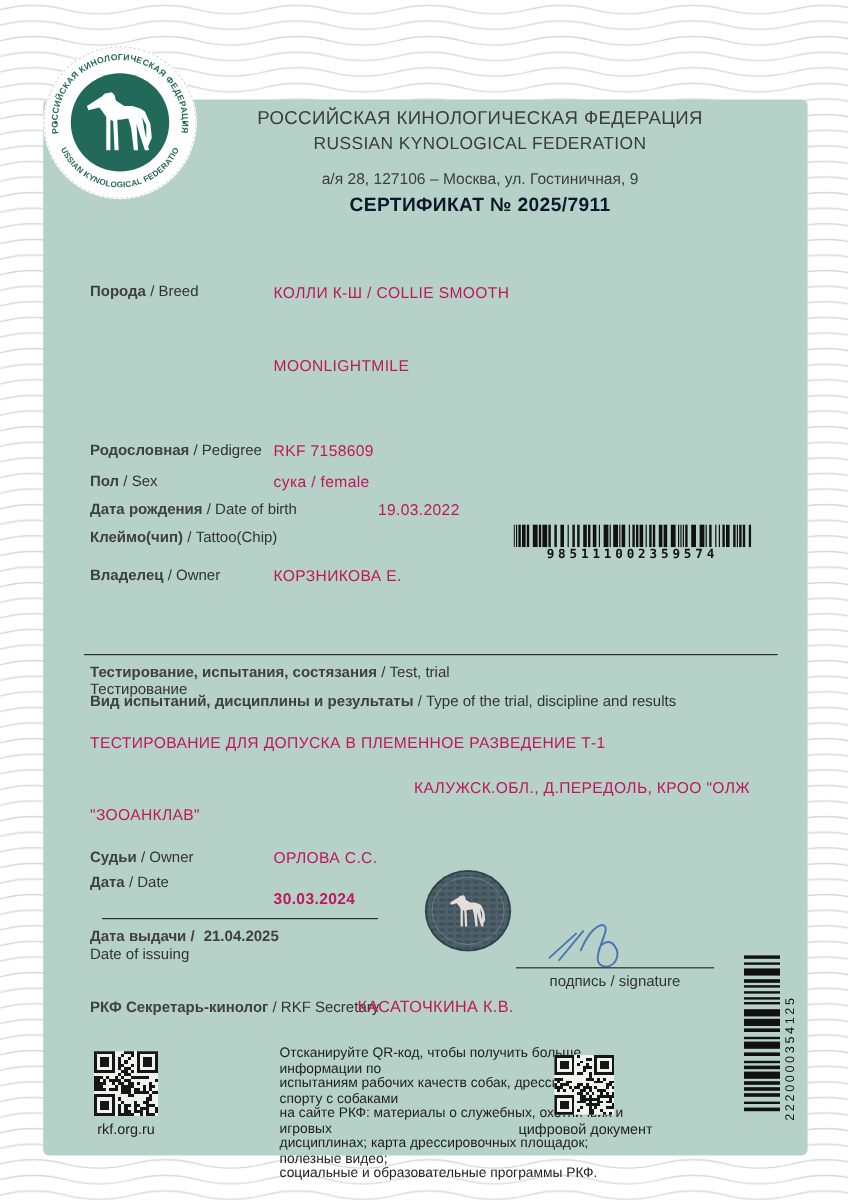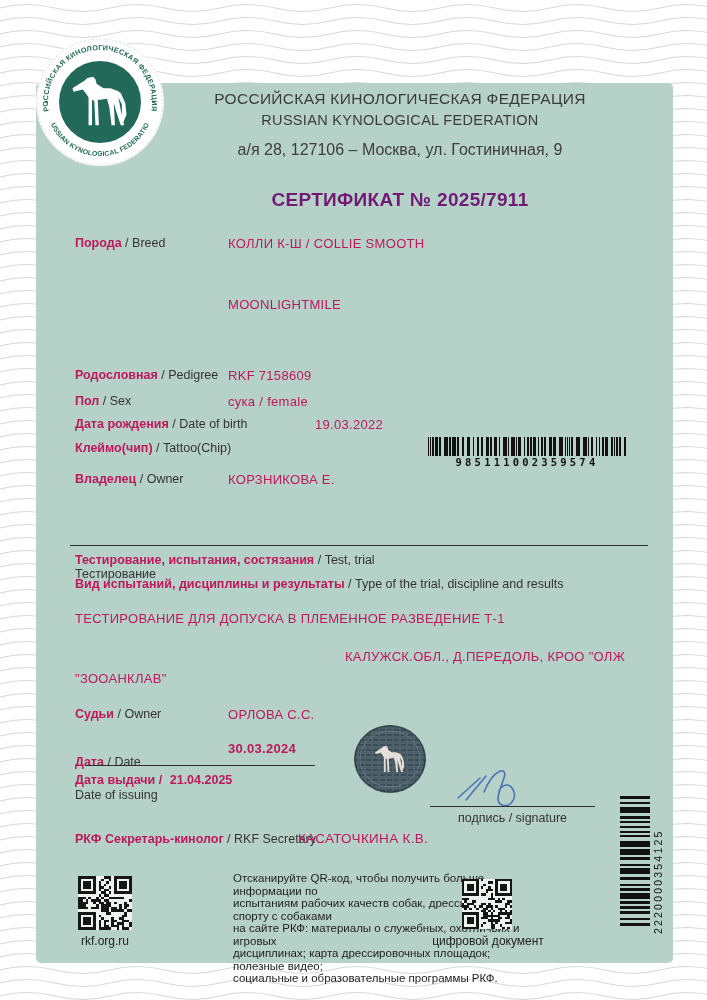--- a/index.html
+++ b/index.html
@@ -5,24 +5,24 @@
   html,body{margin:0;padding:0;background:#ffffff;}
   .page{position:relative;width:707px;height:1000px;background:#ffffff;overflow:hidden;
         font-family:"Liberation Sans",sans-serif;color:#2a2a2a;}
   .waves{position:absolute;left:0;top:0;}
   .panel{position:absolute;left:36px;top:83px;width:637px;height:880px;
          background:#b6d1c8;border-radius:5px;}
   .abs{position:absolute;}
   .ctr{text-align:center;}
   .hdr1{left:140px;top:90px;width:520px;font-size:15.5px;color:#3b3b3b;letter-spacing:.3px;}
   .hdr2{left:140px;top:112px;width:520px;font-size:14.5px;color:#3b3b3b;letter-spacing:.3px;}
-  .addr{left:140px;top:141px;width:520px;font-size:16px;color:#3d3d3d;}
-  .cert{left:140px;top:189px;width:520px;font-size:19px;font-weight:bold;color:#701a75;letter-spacing:.3px;}
+  .addr{left:140px;top:141px;width:520px;font-size:13px;color:#3d3d3d;}
+  .cert{left:140px;top:163px;width:520px;font-size:16px;font-weight:bold;color:#0f172a;letter-spacing:.3px;}
   .lbl{font-size:12.5px;color:#333;}
-  .lbl b{color:#be185d;}
+  .lbl b{color:#404040;}
   .val{font-size:13px;color:#be185d;letter-spacing:.3px;}
   .bold{font-weight:bold;}
   .line{background:#2e2e2e;height:1.4px;}
   .digits{font-family:"DejaVu Sans Mono","Liberation Mono",monospace;font-weight:bold;
           font-size:10.5px;letter-spacing:3.2px;color:#111;}
   .para{left:233px;top:872px;width:300px;font-size:11.5px;line-height:12.5px;color:#1e1e1e;}
   .qrlabel{font-size:12px;color:#222;}
   svg text{font-family:"Liberation Sans",sans-serif;}
 </style>
 </head>
@@ -188,21 +188,21 @@
   <div class="abs val" style="left:345px;top:649px">КАЛУЖСК.ОБЛ., Д.ПЕРЕДОЛЬ, КРОО "ОЛЖ</div>
   <div class="abs val" style="left:75px;top:671px">"ЗООАНКЛАВ"</div>
 
   <div class="abs lbl" style="left:75px;top:707px">
     <b>Судьи</b>
     <span>/</span>
     <span>Owner</span>
   </div>
   <div class="abs val" style="left:228px;top:707px">ОРЛОВА С.С.</div>
 
-  <div class="abs lbl" style="left:75px;top:755px">
+  <div class="abs lbl" style="left:75px;top:728px">
     <b>Дата</b>
     <span>/</span>
     <span>Date</span>
   </div>
   <div class="abs val bold" style="left:228px;top:741px">30.03.2024</div>
   <div class="abs line" style="left:85px;top:765px;width:230px;height:1.2px"></div>
 
   <div class="abs lbl" style="left:75px;top:773px">
     <b>Дата выдачи</b>
     <b> <span>/</span></b>

